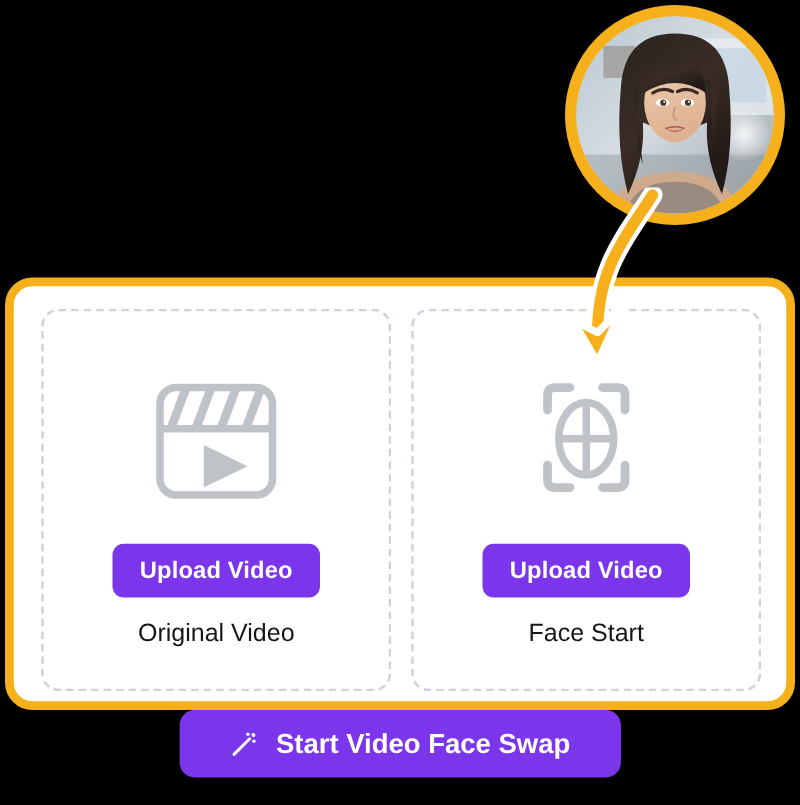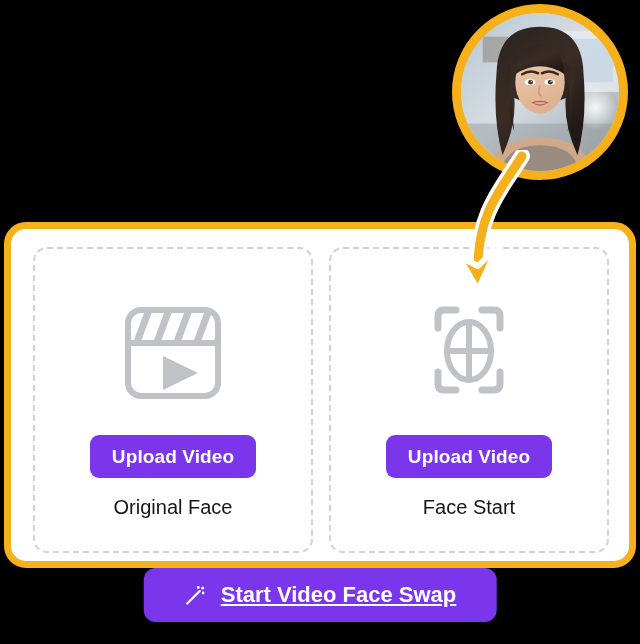--- a/index.html
+++ b/index.html
@@ -97,21 +97,20 @@
     font-family: "Liberation Sans", sans-serif;
     font-size: 22px;
     font-weight: bold;
     padding: 15px 40px;
     display: flex;
     align-items: center;
     gap: 13px;
     cursor: pointer;
     line-height: 1;
     white-space: nowrap;
-    text-decoration: underline;
   }
   #start-swap-btn svg { display:block; }
 
   
   #avatar-bubble {
     position: absolute;
     left: 452px;
     top: 4px;
     width: 176px;
     height: 176px;
@@ -225,21 +224,21 @@
               <line x1="56" y1="52" x2="74" y2="4"></line>
               <line x1="76" y1="52" x2="94" y2="4"></line>
               <line x1="96" y1="52" x2="114" y2="4"></line>
             </g>
           </g>
           <line x1="12" y1="45" x2="98" y2="45" stroke="#BFC2C7" stroke-width="6"></line>
           <path d="M45 58 L 80 75 L 45 92 Z" fill="#BFC2C7"></path>
         </svg>
       </div>
       <button class="upload-btn">Upload Video</button>
-      <div class="panel-caption">Original Face</div>
+      <div class="panel-caption">Original Video</div>
     </div>
 
     <div class="drop-panel">
       <div class="panel-icon-wrap">
         <svg width="118" height="110" viewBox="0 0 118 110">
           <g fill="none" stroke="#BFC2C7" stroke-width="7" stroke-linecap="round" stroke-linejoin="round">
             <path d="M28 30 L 28 18 Q 28 12 34 12 L 46 12"></path>
             <path d="M90 30 L 90 18 Q 90 12 84 12 L 72 12"></path>
             <path d="M28 74 L 28 86 Q 28 92 34 92 L 46 92"></path>
             <path d="M90 74 L 90 86 Q 90 92 84 92 L 72 92"></path>

